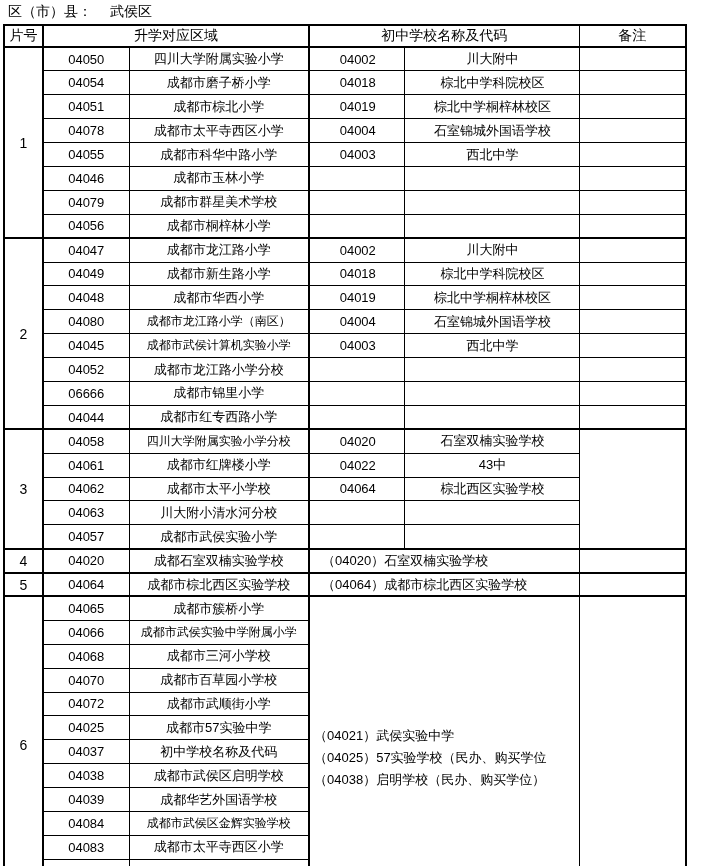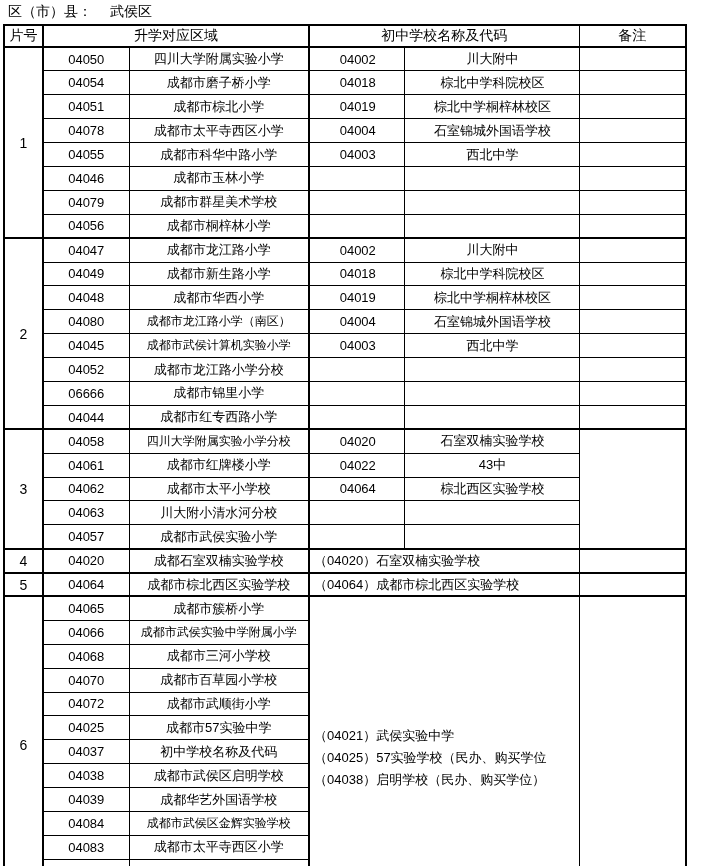--- a/index.html
+++ b/index.html
@@ -14,21 +14,21 @@
   th,td{border:1px solid #000;padding:0 2px;font-weight:normal;font-size:13px;
         text-align:center;vertical-align:middle;overflow:hidden;white-space:nowrap;}
   thead tr{height:22px;}
   tbody tr{height:23.9px;}
   thead th{font-size:14px;border-bottom:2px solid #000;}
   th.h-piece, td.c-piece{border-right:2px solid #000;}
   th.h-area, td.c-name{border-right:2px solid #000;margin-left:12px;}
   td.c-piece{font-size:14px;}
   td.c-piece.low{vertical-align:top;padding-top:140px;}
   td.c-mcode, td.c-mname{text-align:center;padding-left:4px;}
-  td.c-mline{text-align:left;padding-left:4px;}
+  td.c-mline{text-align:left;padding-left:12px;}
   td.c-mblock{text-align:left;vertical-align:top;padding:128px 1px 0 4px;line-height:22px;}
   td.sm{font-size:12px;}
   td.xs{font-size:12px;}
   tr.bstart td{border-top:2px solid #000;}
 </style>
 </head>
 <body>
 
 <div class="sheet">
   <div class="title-line">

